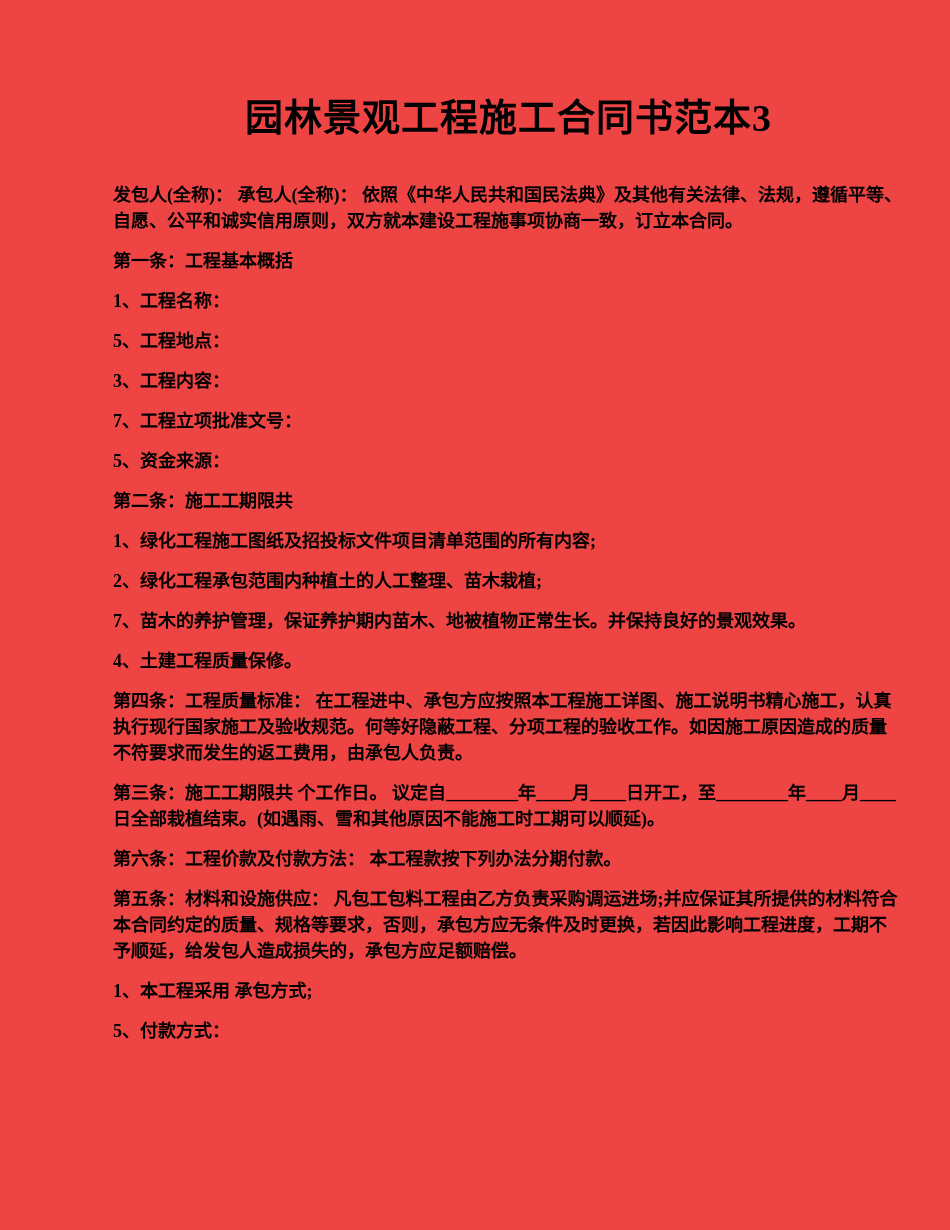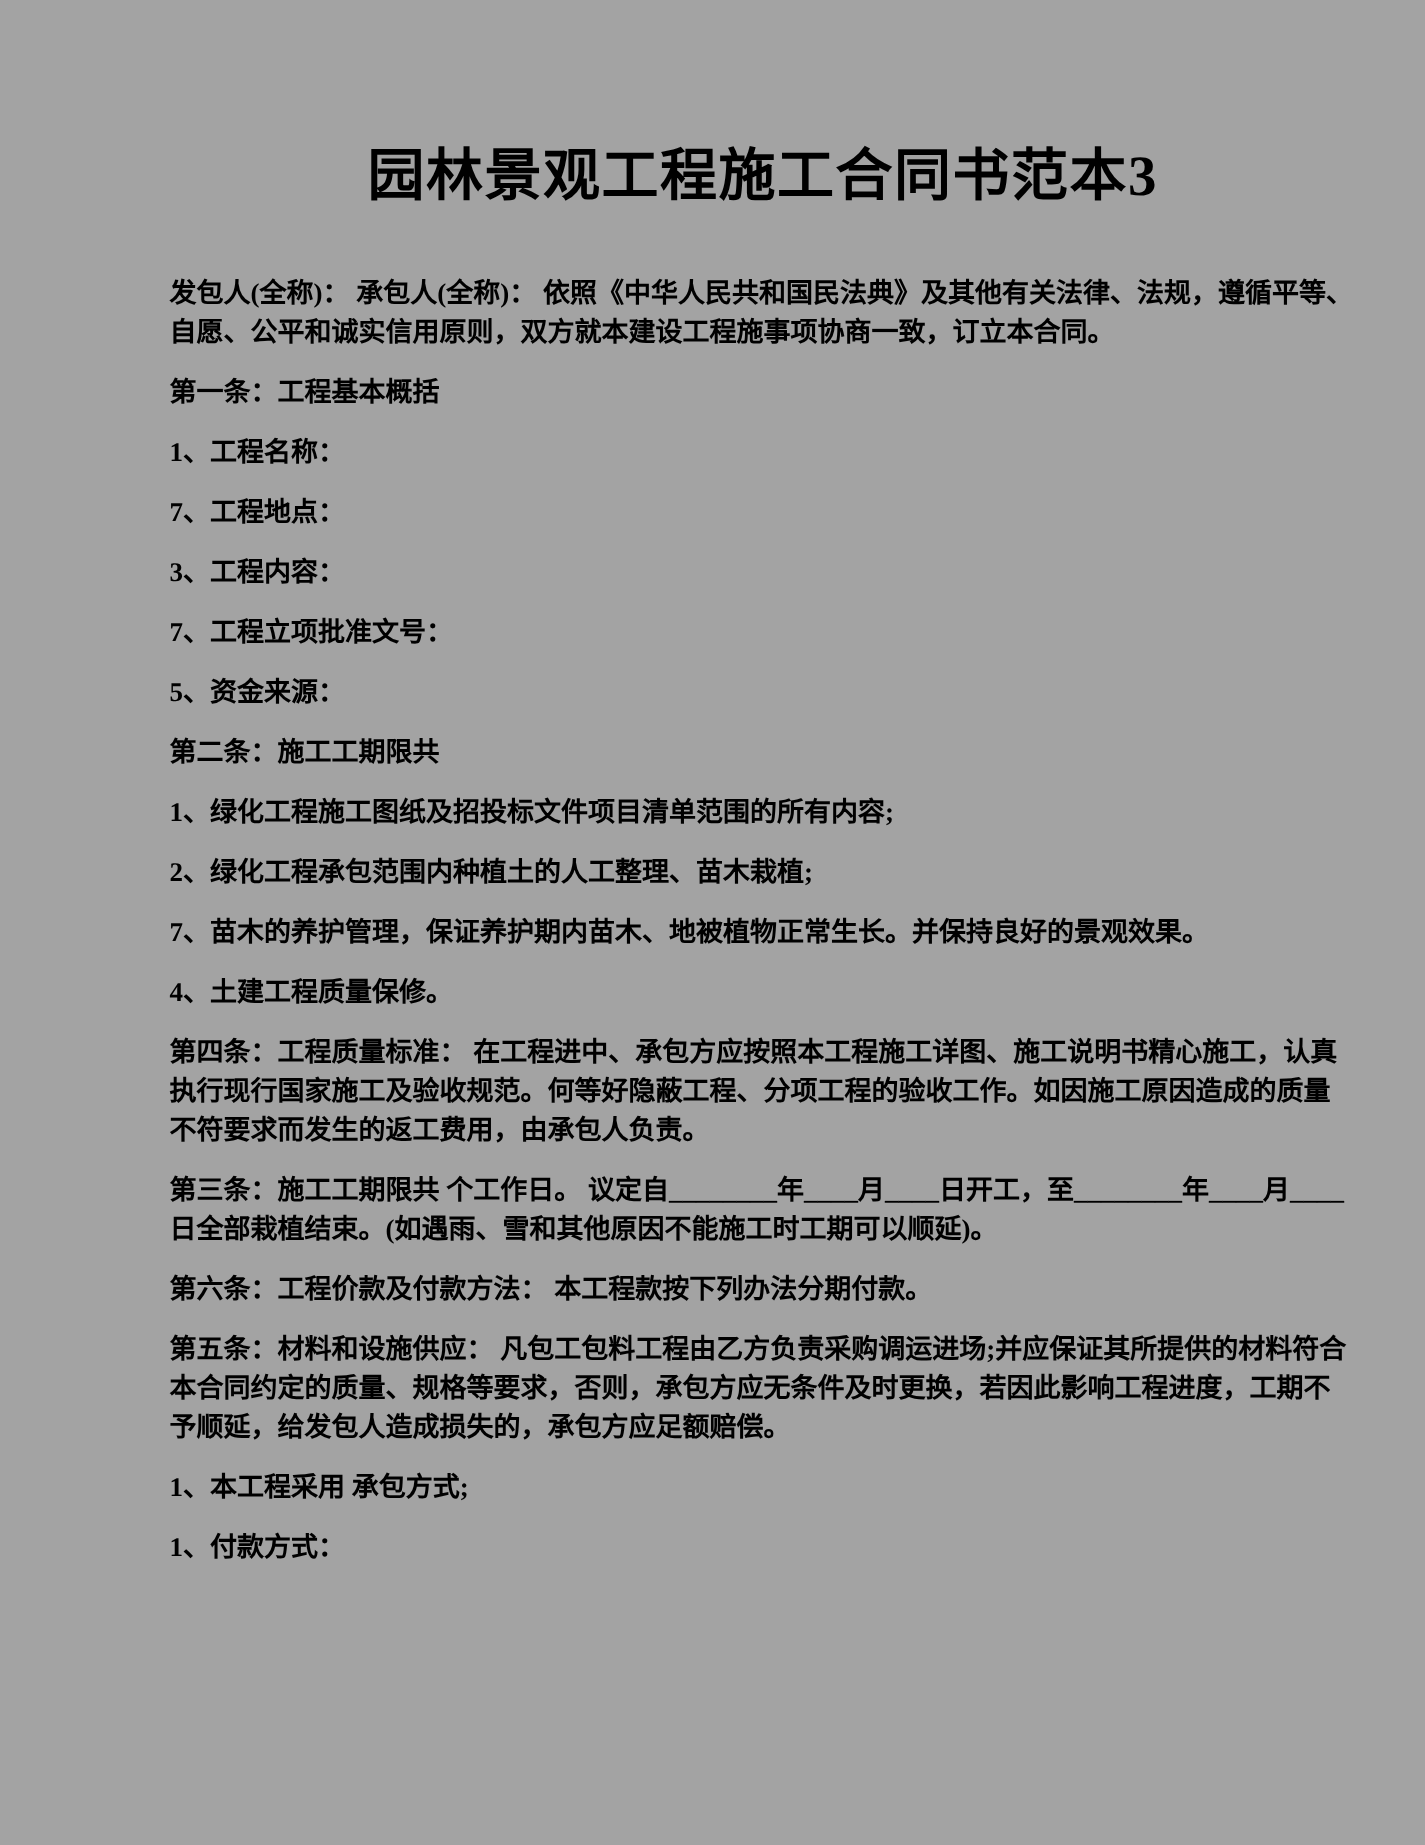--- a/index.html
+++ b/index.html
@@ -12,21 +12,21 @@
     height: 1230px;
     overflow: hidden;
     color: #000000;
     font-family: "Liberation Serif", "DejaVu Serif", serif;
   }
   .page {
     box-sizing: border-box;
     width: 950px;
     height: 1230px;
     padding: 96px 46px 40px 113px;
-    background: #a3a3a3;
+    background: #ef4444;
   }
   .doc-title {
     font-size: 38px;
     font-weight: bold;
     text-align: center;
     line-height: 1.2;
     margin: 0 0 40px 0;
     letter-spacing: 1px;
     white-space: nowrap;
   }
@@ -42,29 +42,29 @@
 </head>
 <body>
 
 <div class="page">
   <h1 class="doc-title">园林景观工程施工合同书范本3</h1>
 
   <div class="doc-body">
     <p>发包人(全称)： 承包人(全称)： 依照《中华人民共和国民法典》及其他有关法律、法规，遵循平等、自愿、公平和诚实信用原则，双方就本建设工程施事项协商一致，订立本合同。</p>
     <p>第一条：工程基本概括</p>
     <p>1、工程名称：</p>
-    <p>7、工程地点：</p>
+    <p>5、工程地点：</p>
     <p>3、工程内容：</p>
     <p>7、工程立项批准文号：</p>
     <p>5、资金来源：</p>
     <p>第二条：施工工期限共</p>
     <p>1、绿化工程施工图纸及招投标文件项目清单范围的所有内容;</p>
     <p>2、绿化工程承包范围内种植土的人工整理、苗木栽植;</p>
     <p>7、苗木的养护管理，保证养护期内苗木、地被植物正常生长。并保持良好的景观效果。</p>
     <p>4、土建工程质量保修。</p>
     <p>第四条：工程质量标准： 在工程进中、承包方应按照本工程施工详图、施工说明书精心施工，认真执行现行国家施工及验收规范。何等好隐蔽工程、分项工程的验收工作。如因施工原因造成的质量不符要求而发生的返工费用，由承包人负责。</p>
     <p>第三条：施工工期限共 个工作日。 议定自________年____月____日开工，至________年____月____日全部栽植结束。(如遇雨、雪和其他原因不能施工时工期可以顺延)。</p>
     <p>第六条：工程价款及付款方法： 本工程款按下列办法分期付款。</p>
     <p>第五条：材料和设施供应： 凡包工包料工程由乙方负责采购调运进场;并应保证其所提供的材料符合本合同约定的质量、规格等要求，否则，承包方应无条件及时更换，若因此影响工程进度，工期不予顺延，给发包人造成损失的，承包方应足额赔偿。</p>
     <p>1、本工程采用 承包方式;</p>
-    <p>1、付款方式：</p>
+    <p>5、付款方式：</p>
   </div>
 </div>
 
 </body></html>

